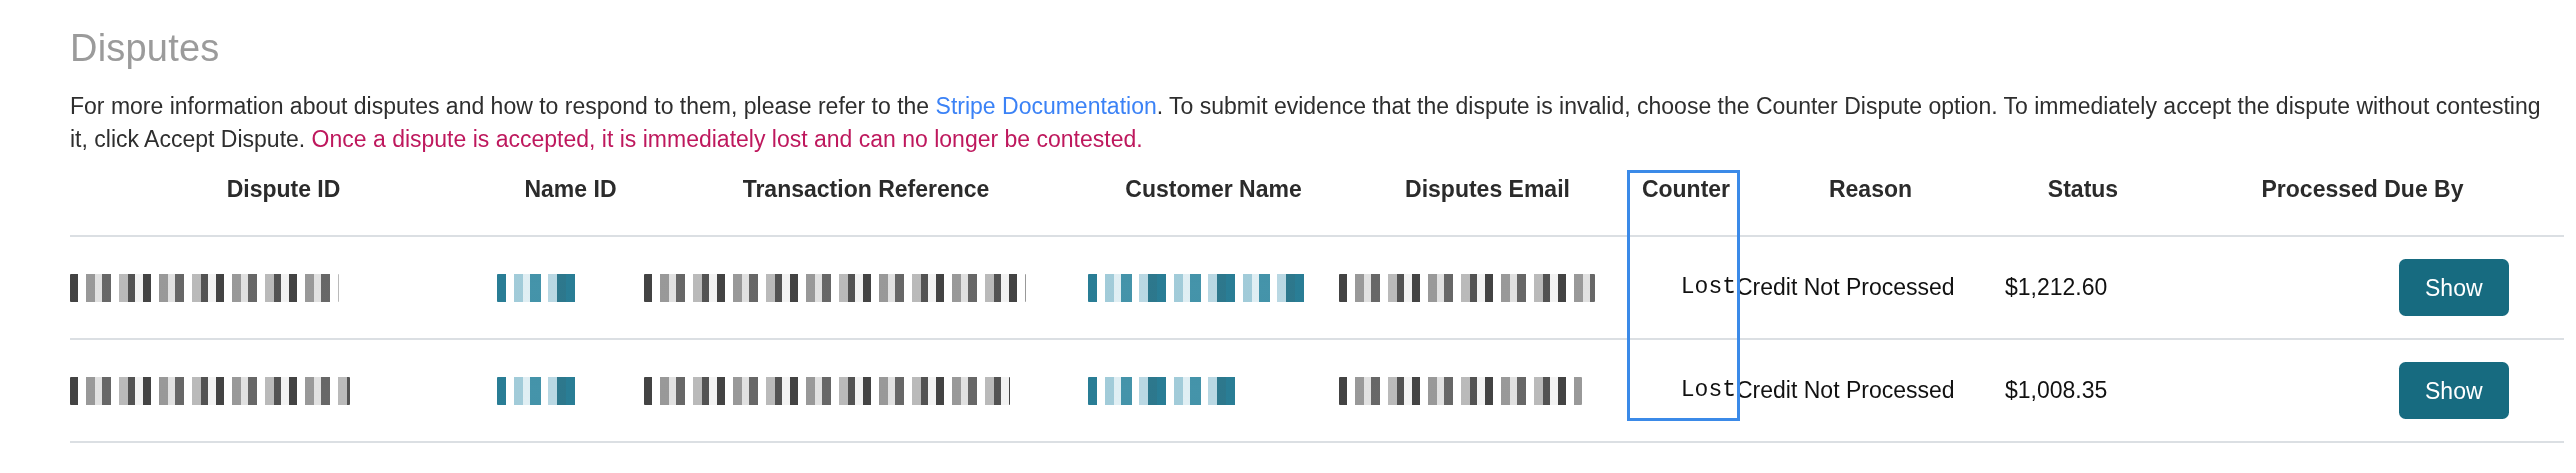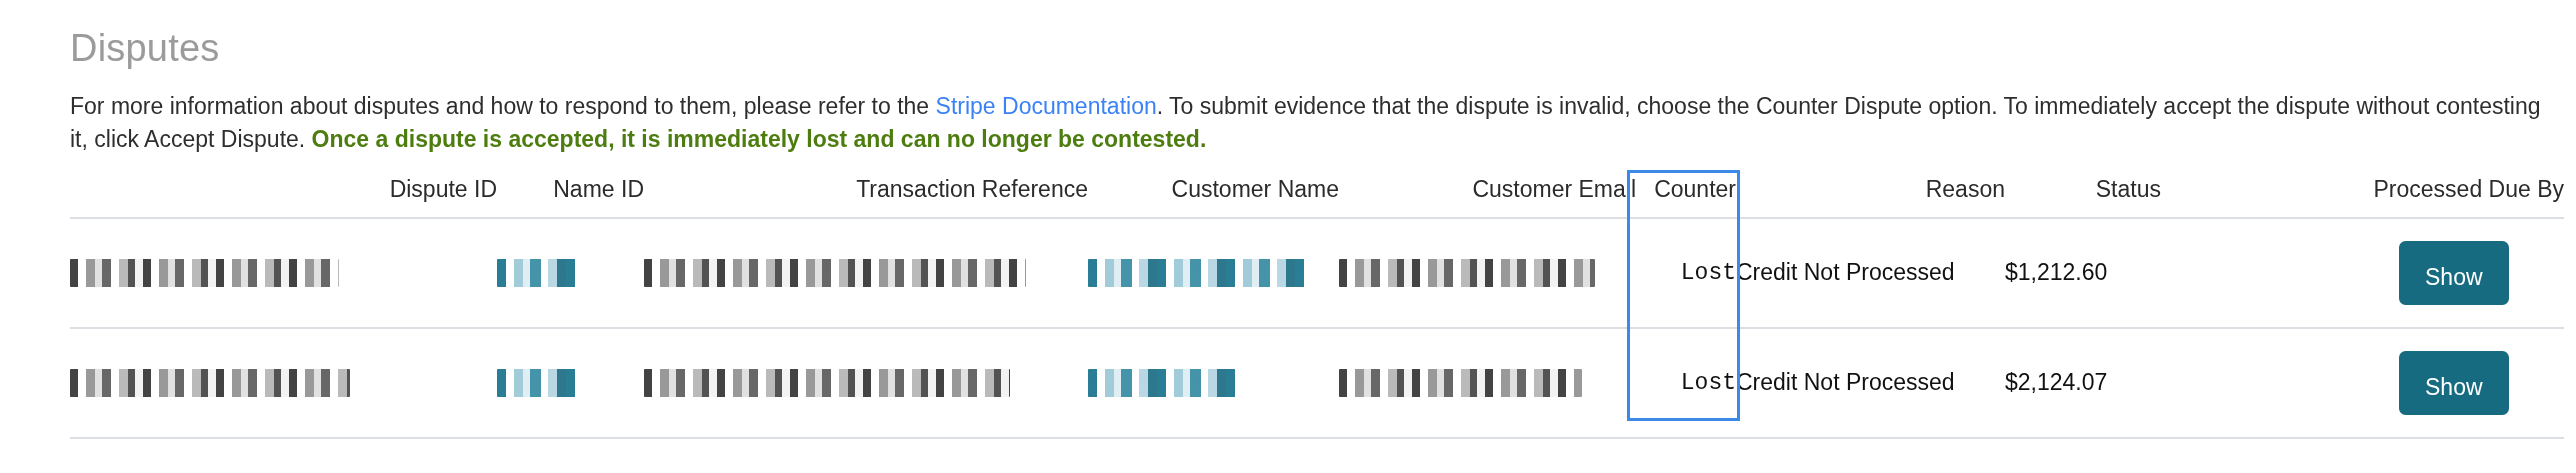--- a/index.html
+++ b/index.html
@@ -40,40 +40,40 @@
     font-size: 23px;
     line-height: 1.42;
     color: #2e2e2e;
     max-width: 2496px;
   }
   .intro .link {
     color: #3b82f6;
     text-decoration: none;
   }
   .intro .warn {
-    color: #4d7c0f;
-    font-weight: bold;
+    color: #be185d;
+    font-weight: normal;
   }
 
   
   .table-wrap {
     position: relative;
     margin-top: 20.4px;
   }
   table.disputes {
     border-collapse: collapse;
     width: 2492px;
     table-layout: fixed;
   }
   table.disputes th {
-    text-align: right;
-    font-size: 23px;
-    font-weight: normal;
+    text-align: center;
+    font-size: 23px;
+    font-weight: bold;
     color: #2b2b2b;
-    padding: 0 0 14px 0;
+    padding: 0 0 32px 0;
     vertical-align: bottom;
     white-space: nowrap;
   }
   table.disputes td {
     font-size: 23px;
     font-weight: 400;
     color: #111111;
     padding: 22px 0 22px 0;
     border-top: 2.8px solid #dbdfe3;
     vertical-align: middle;
@@ -146,21 +146,21 @@
   .show-cell { text-align: left; }
   .btn-show {
     display: inline-block;
     background: #176b80;
     color: #ffffff;
     font-family: "Liberation Sans", sans-serif;
     font-size: 23px;
     line-height: 1;
     border: none;
     border-radius: 6.5px;
-    padding: 25px 26px 16px 26px;
+    padding: 18px 26px 16px 26px;
     margin-left: 238px;
     cursor: pointer;
   }
 
   
   .status-highlight {
     position: absolute;
     border: 3.7px solid #3b8ae8;
     box-sizing: border-box;
     pointer-events: none;
@@ -177,21 +177,21 @@
   <p class="intro"><span>For more information about disputes and how to respond to them, please refer to the </span><a class="link" href="#">Stripe Documentation</a><span>. To submit evidence that the dispute is invalid, choose the Counter Dispute option. To immediately accept the dispute without contesting it, click Accept Dispute. </span><span class="warn">Once a dispute is accepted, it is immediately lost and can no longer be contested.</span></p>
 
   <div class="table-wrap">
     <table class="disputes">
       <thead>
         <tr>
           <th class="col-dispute">Dispute ID</th>
           <th class="col-order">Name ID</th>
           <th class="col-txn">Transaction Reference</th>
           <th class="col-cname">Customer Name</th>
-          <th class="col-cemail">Customer Email</th>
+          <th class="col-cemail">Disputes Email</th>
           <th class="col-status">Counter</th>
           <th class="col-reason">Reason</th>
           <th class="col-amount">Status</th>
           <th class="col-evidence">Processed Due By</th>
         </tr>
       </thead>
       <tbody>
 
         <tr>
           <td class="col-dispute">
@@ -228,21 +228,21 @@
             <span class="redact gray" style="width:366px"></span>
           </td>
           <td class="col-cname">
             <span class="redact teal" style="width:148px"></span>
           </td>
           <td class="col-cemail">
             <span class="redact gray" style="width:243px"></span>
           </td>
           <td class="col-status">Lost</td>
           <td class="col-reason">Credit Not Processed</td>
-          <td class="col-amount">$2,124.07</td>
+          <td class="col-amount">$1,008.35</td>
           <td class="col-evidence show-cell">
             <button class="btn-show">Show</button>
           </td>
         </tr>
 
       </tbody>
     </table>
 
     <div class="status-highlight" style="left: 1557px; top: -5.6px; width: 113px; height: 251px;"></div>
   </div>

